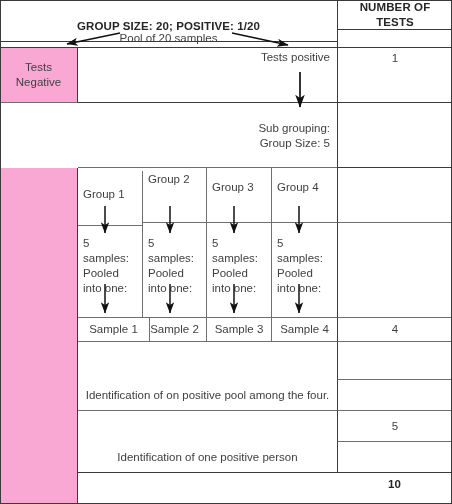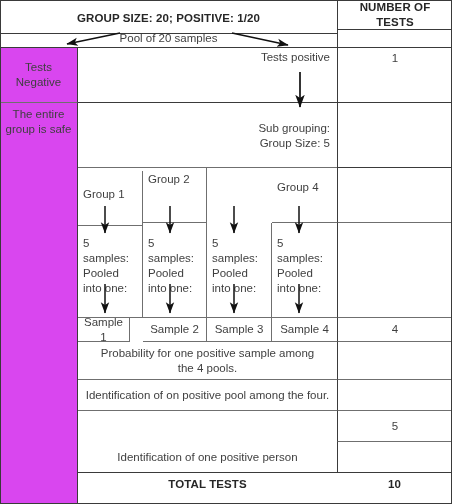--- a/index.html
+++ b/index.html
@@ -30,21 +30,21 @@
     padding: 2px 5px;
     display: flex;
     overflow: hidden;
   }
   .b-b { border-bottom: 1px solid #6f6f6f; }
   .b-r { border-right: 1px solid #6f6f6f; }
   .b-b-dark { border-bottom: 1.4px solid #3a3a3a; }
   .b-l-dark { border-left: 1.4px solid #3a3a3a; }
   .b-r-dark { border-right: 1.4px solid #3a3a3a; }
 
-  .gray { background: #d946ef; }
+  .gray { background: #f9a8d4; }
 
   .c-center { justify-content: center; }
   .c-right  { justify-content: flex-end; }
   .c-left   { justify-content: flex-start; }
   .v-top    { align-items: flex-start; }
   .v-mid    { align-items: center; }
   .v-bot    { align-items: center; }
 
   .txt { display: block; width: 100%; }
   .t-center { text-align: center; }
@@ -68,21 +68,21 @@
     width: 452px;
     height: 504px;
     pointer-events: none;
   }
 </style>
 </head>
 <body>
 
 <div id="page">
 
-  <div class="cell b-b-dark c-center v-mid" style="left:0px; top:4px; width:337px; height:30px;">
+  <div class="cell b-b-dark c-center v-mid" style="left:0px; top:12px; width:337px; height:30px;">
     <span class="txt t-center bold">GROUP SIZE: 20;  POSITIVE: 1/20</span>
   </div>
 
   <div class="cell b-b-dark b-l-dark c-center v-mid" style="left:337px; top:0px; width:115px; height:30px;">
     <span class="txt t-center bold">NUMBER OF TESTS</span>
   </div>
 
   <div class="cell b-b-dark c-center v-top" style="left:0px; top:30px; width:337px; height:18px; padding-top:1px;">
     <span class="txt t-center">Pool of 20 samples</span>
   </div>
@@ -97,44 +97,41 @@
   </div>
 
   <div class="cell b-b-dark c-right v-top" style="left:78px; top:48px; width:259px; height:55px; padding-top:2px; padding-right:7px;">
     <span class="txt t-right">Tests positive</span>
   </div>
 
   <div class="cell b-b-dark b-l-dark c-center v-top" style="left:337px; top:48px; width:115px; height:55px; padding-top:3px;">
     <span class="txt t-center">1</span>
   </div>
 
-  <div class="cell gray b-r-dark c-center v-top" style="left:0px; top:103px; width:78px; height:65px; padding-top:4px;">
-    <span class="txt t-center">
-      <span>The entire</span><br>
-      <span>group is safe</span>
-    </span>
-  </div>
 
   <div class="cell b-b c-right v-bot" style="left:78px; top:103px; width:259px; height:65px; padding-bottom:1px; padding-right:7px;">
     <span class="txt t-right">
       <span>Sub grouping:</span><br>
       <span>Group Size: 5</span>
     </span>
   </div>
 
   <div class="cell b-b-dark b-l-dark" style="left:337px; top:103px; width:115px; height:65px;"></div>
 
   <div class="cell gray b-r-dark" style="left:0px; top:168px; width:78px; height:55px;"></div>
 
   <div class="cell b-b b-r c-left v-bot" style="left:78px; top:171px; width:65px; height:55px; padding-bottom:9px;">
     <span class="txt t-left">Group 1</span>
   </div>
   <div class="cell b-b b-r c-left v-bot" style="left:143px; top:168px; width:64px; height:55px; padding-bottom:34px;">
     <span class="txt t-left">Group 2</span>
   </div>
+  <div class="cell b-b b-r c-left v-bot" style="left:207px; top:168px; width:65px; height:55px; padding-bottom:17px;">
+    <span class="txt t-left">Group 3</span>
+  </div>
   <div class="cell b-b c-left v-bot" style="left:272px; top:168px; width:65px; height:55px; padding-bottom:17px;">
     <span class="txt t-left">Group 4</span>
   </div>
 
   <div class="cell b-b b-l-dark" style="left:337px; top:168px; width:115px; height:55px;"></div>
 
   <div class="cell gray b-r-dark" style="left:0px; top:223px; width:78px; height:95px;"></div>
 
   <div class="cell b-b b-r c-left v-top" style="left:78px; top:223px; width:65px; height:95px; padding-top:13px;">
     <span class="txt t-left">
@@ -162,42 +159,39 @@
       <span>5 samples:</span><br>
       <span>Pooled</span><br>
       <span>into one:</span>
     </span>
   </div>
 
   <div class="cell b-b b-l-dark" style="left:337px; top:223px; width:115px; height:95px;"></div>
 
   <div class="cell gray b-r-dark" style="left:0px; top:318px; width:78px; height:24px;"></div>
 
-  <div class="cell b-b b-r c-center v-mid" style="left:78px; top:318px; width:52px; height:24px;">
+  <div class="cell b-b b-r c-center v-mid" style="left:78px; top:318px; width:72px; height:24px;">
     <span class="txt t-center">Sample 1</span>
   </div>
   <div class="cell b-b b-r c-center v-mid" style="left:143px; top:318px; width:64px; height:24px;">
     <span class="txt t-center">Sample 2</span>
   </div>
   <div class="cell b-b b-r c-center v-mid" style="left:207px; top:318px; width:65px; height:24px;">
     <span class="txt t-center">Sample 3</span>
   </div>
   <div class="cell b-b c-center v-mid" style="left:272px; top:318px; width:65px; height:24px;">
     <span class="txt t-center">Sample 4</span>
   </div>
 
   <div class="cell b-b b-l-dark c-center v-mid" style="left:337px; top:318px; width:115px; height:24px;">
     <span class="txt t-center">4</span>
   </div>
 
   <div class="cell gray b-r-dark" style="left:0px; top:342px; width:78px; height:38px;"></div>
 
-  <div class="cell b-b c-center v-mid" style="left:78px; top:342px; width:259px; height:38px; padding:0 22px;">
-    <span class="txt t-center">Probability for one positive sample among the 4 pools.</span>
-  </div>
 
   <div class="cell b-b b-l-dark c-center v-mid" style="left:337px; top:342px; width:115px; height:38px;">
     <span class="txt t-center"></span>
   </div>
 
   <div class="cell gray b-r-dark" style="left:0px; top:380px; width:78px; height:31px;"></div>
 
   <div class="cell b-b c-center v-mid" style="left:78px; top:380px; width:259px; height:31px; padding:0 6px;">
     <span class="txt t-center">Identification of on positive pool among the four.</span>
   </div>
@@ -218,23 +212,20 @@
   <div class="cell b-b-dark c-center v-mid" style="left:78px; top:442px; width:259px; height:31px; padding:0 14px;">
     <span class="txt t-center">Identification of one positive person</span>
   </div>
 
   <div class="cell b-b-dark b-l-dark c-center v-mid" style="left:337px; top:442px; width:115px; height:31px;">
     <span class="txt t-center"></span>
   </div>
 
   <div class="cell gray b-r-dark" style="left:0px; top:473px; width:78px; height:31px;"></div>
 
-  <div class="cell c-center v-top" style="left:78px; top:473px; width:259px; height:31px; padding-top:4px;">
-    <span class="txt t-center bold">TOTAL TESTS</span>
-  </div>
 
   <div class="cell c-center v-top" style="left:337px; top:473px; width:115px; height:31px; padding-top:4px;">
     <span class="txt t-center bold">10</span>
   </div>
 
   <svg class="arrow-layer" viewBox="0 0 452 504">
     <defs>
       <marker id="ah" markerWidth="9" markerHeight="9" refX="7.2" refY="3.1" orient="auto" markerUnits="strokeWidth">
         <path d="M0,0.3 L7.6,3.1 L0,5.9 L1.9,3.1 Z" fill="#111111"></path>
       </marker>

